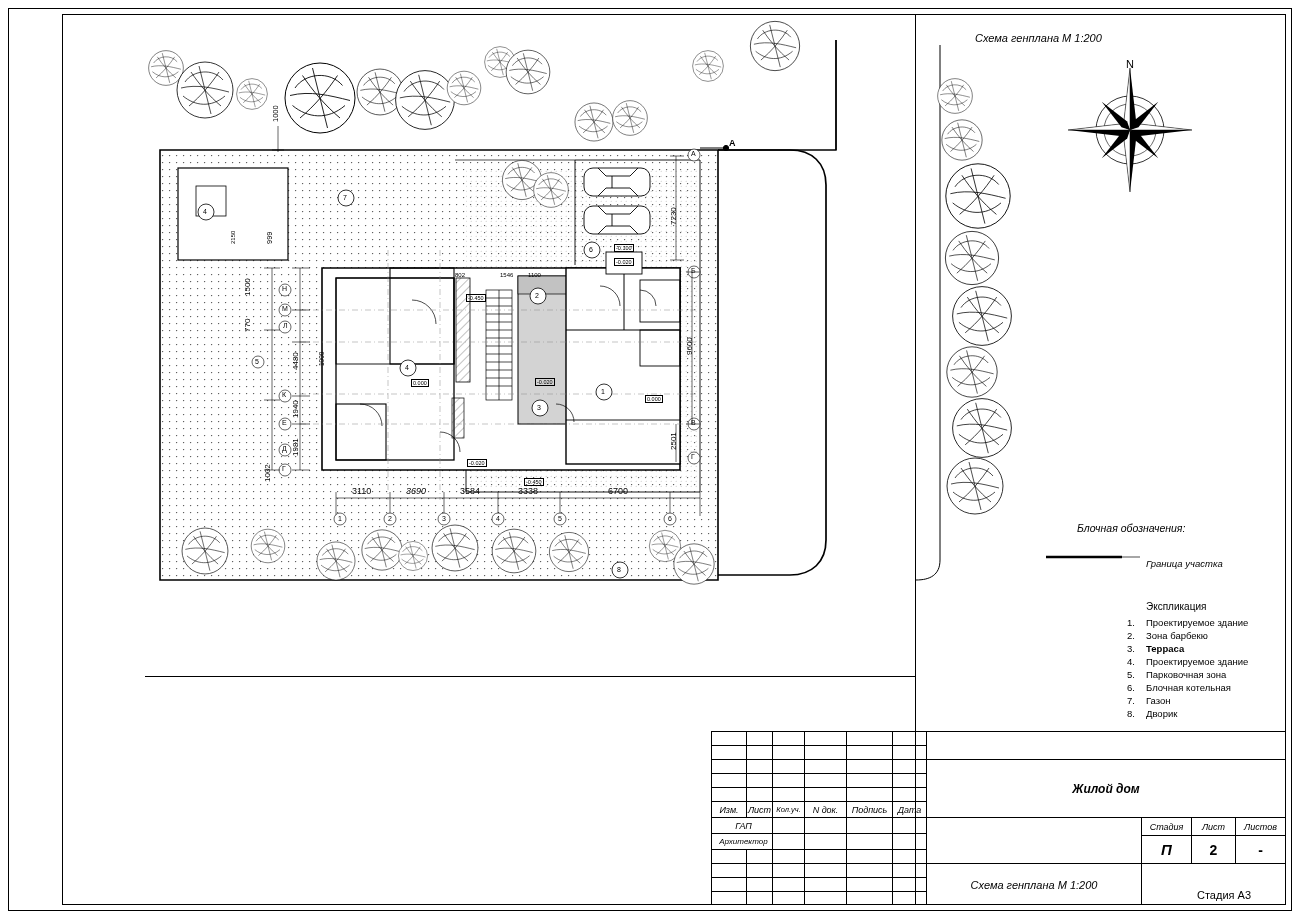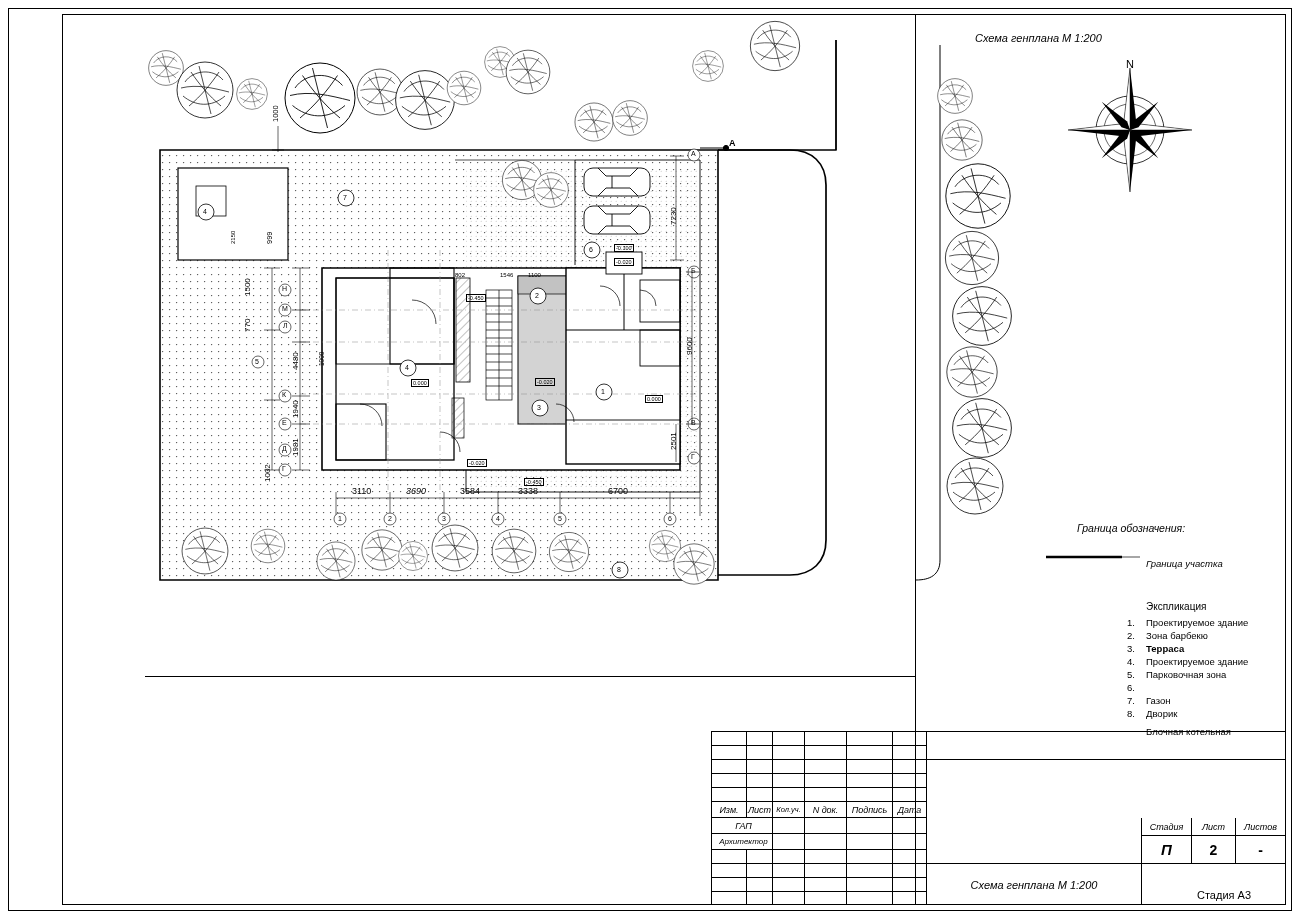--- a/index.html
+++ b/index.html
@@ -445,42 +445,42 @@
   <div class="txt" style="left:203px; top:208px; font-size:7px;">4</div>
   <div class="txt" style="left:343px; top:194px; font-size:7px;">7</div>
   <div class="txt" style="left:589px; top:246px; font-size:7px;">6</div>
   <div class="txt" style="left:405px; top:364px; font-size:7px;">4</div>
   <div class="txt" style="left:535px; top:292px; font-size:7px;">2</div>
   <div class="txt" style="left:537px; top:404px; font-size:7px;">3</div>
   <div class="txt" style="left:601px; top:388px; font-size:7px;">1</div>
   <div class="txt" style="left:617px; top:566px; font-size:7px;">8</div>
   <div class="txt" style="left:255px; top:358px; font-size:7px;">5</div>
 
-  <div class="txt legend-title" style="left:1077px; top:523px;">Граница обозначения:</div>
+  <div class="txt legend-title" style="left:1077px; top:523px;">Блочная обозначения:</div>
   <div class="txt legend-label" style="left:1146px; top:551px;">Граница участка</div>
 
   <div class="txt expl-title" style="left:1146px; top:601px;">Экспликация</div>
 
   <div class="txt expl-num" style="left:1127px; top:618px;">1.</div>
   <div class="txt expl-item" style="left:1146px; top:618px;">Проектируемое здание</div>
 
   <div class="txt expl-num" style="left:1127px; top:631px;">2.</div>
   <div class="txt expl-item" style="left:1146px; top:631px;">Зона барбекю</div>
 
   <div class="txt expl-num" style="left:1127px; top:644px;">3.</div>
   <div class="txt expl-item" style="left:1146px; top:644px;font-weight:bold;">Терраса</div>
 
   <div class="txt expl-num" style="left:1127px; top:657px;">4.</div>
   <div class="txt expl-item" style="left:1146px; top:657px;">Проектируемое здание</div>
 
   <div class="txt expl-num" style="left:1127px; top:670px;">5.</div>
   <div class="txt expl-item" style="left:1146px; top:670px;">Парковочная зона</div>
 
   <div class="txt expl-num" style="left:1127px; top:683px;">6.</div>
-  <div class="txt expl-item" style="left:1146px; top:683px;margin-top:44px;">Блочная котельная</div>
+  <div class="txt expl-item" style="left:1146px; top:683px;">Блочная котельная</div>
 
   <div class="txt expl-num" style="left:1127px; top:696px;">7.</div>
   <div class="txt expl-item" style="left:1146px; top:696px;">Газон</div>
 
   <div class="txt expl-num" style="left:1127px; top:709px;">8.</div>
   <div class="txt expl-item" style="left:1146px; top:709px;">Дворик</div>
 
   <div class="stamp">
 
     <div class="cell noR" style="left:0;   top:0;   width:35px; height:14px;"></div>
@@ -561,20 +561,21 @@
 
     <div class="cell noB" style="left:0;   top:160px; width:35px; height:13px;"></div>
     <div class="cell noB" style="left:35px; top:160px; width:26px; height:13px;"></div>
     <div class="cell noB" style="left:61px; top:160px; width:32px; height:13px;"></div>
     <div class="cell noB" style="left:93px; top:160px; width:42px; height:13px;"></div>
     <div class="cell noB" style="left:135px;top:160px; width:46px; height:13px;"></div>
     <div class="cell noB" style="left:181px;top:160px; width:34px; height:13px;"></div>
 
     <div class="cell" style="left:215px; top:0; width:358px; height:28px; border-right:none;"></div>
 
+    <div class="cell it bold" style="left:215px; top:28px; width:358px; height:58px; border-right:none; font-size:12px;">Жилой дом</div>
 
     <div class="cell it" style="left:430px; top:86px; width:50px; height:18px; font-size:9px;">Стадия</div>
     <div class="cell it" style="left:480px; top:86px; width:44px; height:18px; font-size:9px;">Лист</div>
     <div class="cell it" style="left:524px; top:86px; width:49px; height:18px; border-right:none; font-size:9px;">Листов</div>
 
     <div class="cell it bold" style="left:430px; top:104px; width:50px; height:28px; font-size:15px;">П</div>
     <div class="cell bold" style="left:480px; top:104px; width:44px; height:28px; font-size:14px;">2</div>
     <div class="cell bold" style="left:524px; top:104px; width:49px; height:28px; border-right:none; font-size:14px;">-</div>
 
     <div class="cell" style="left:215px; top:86px; width:215px; height:46px;"></div>

